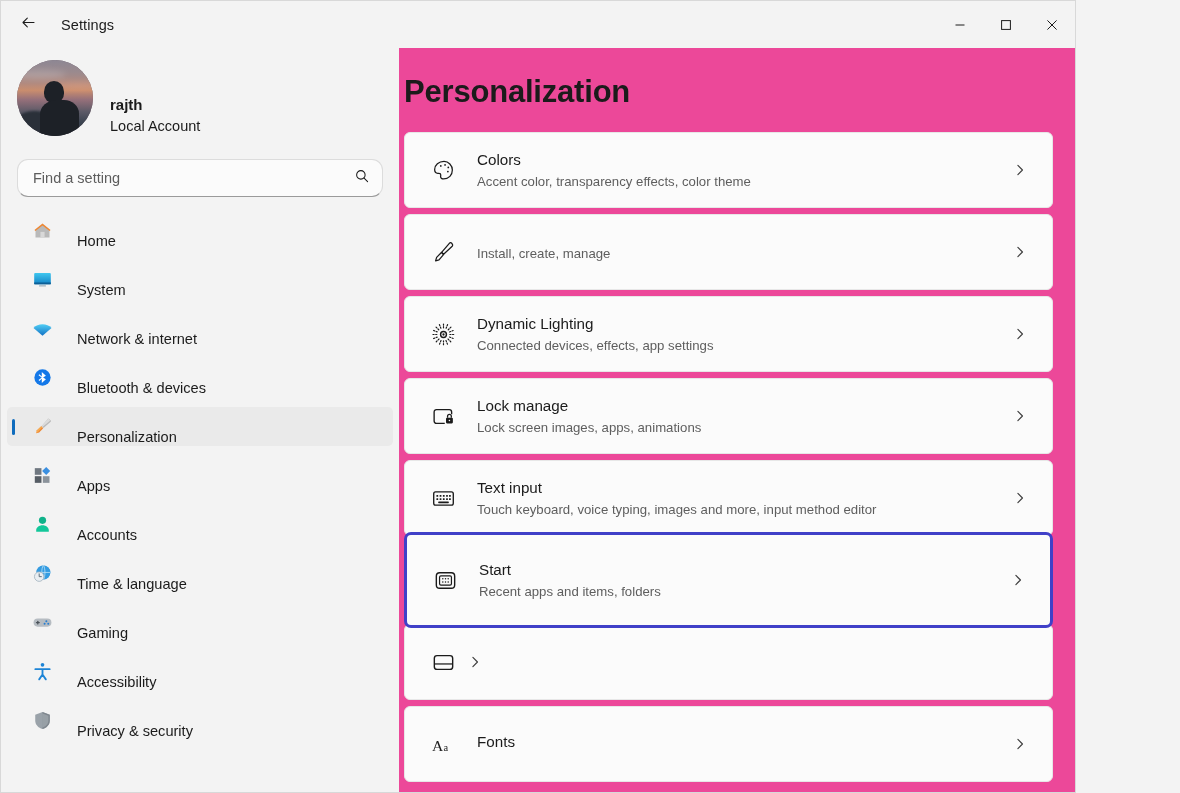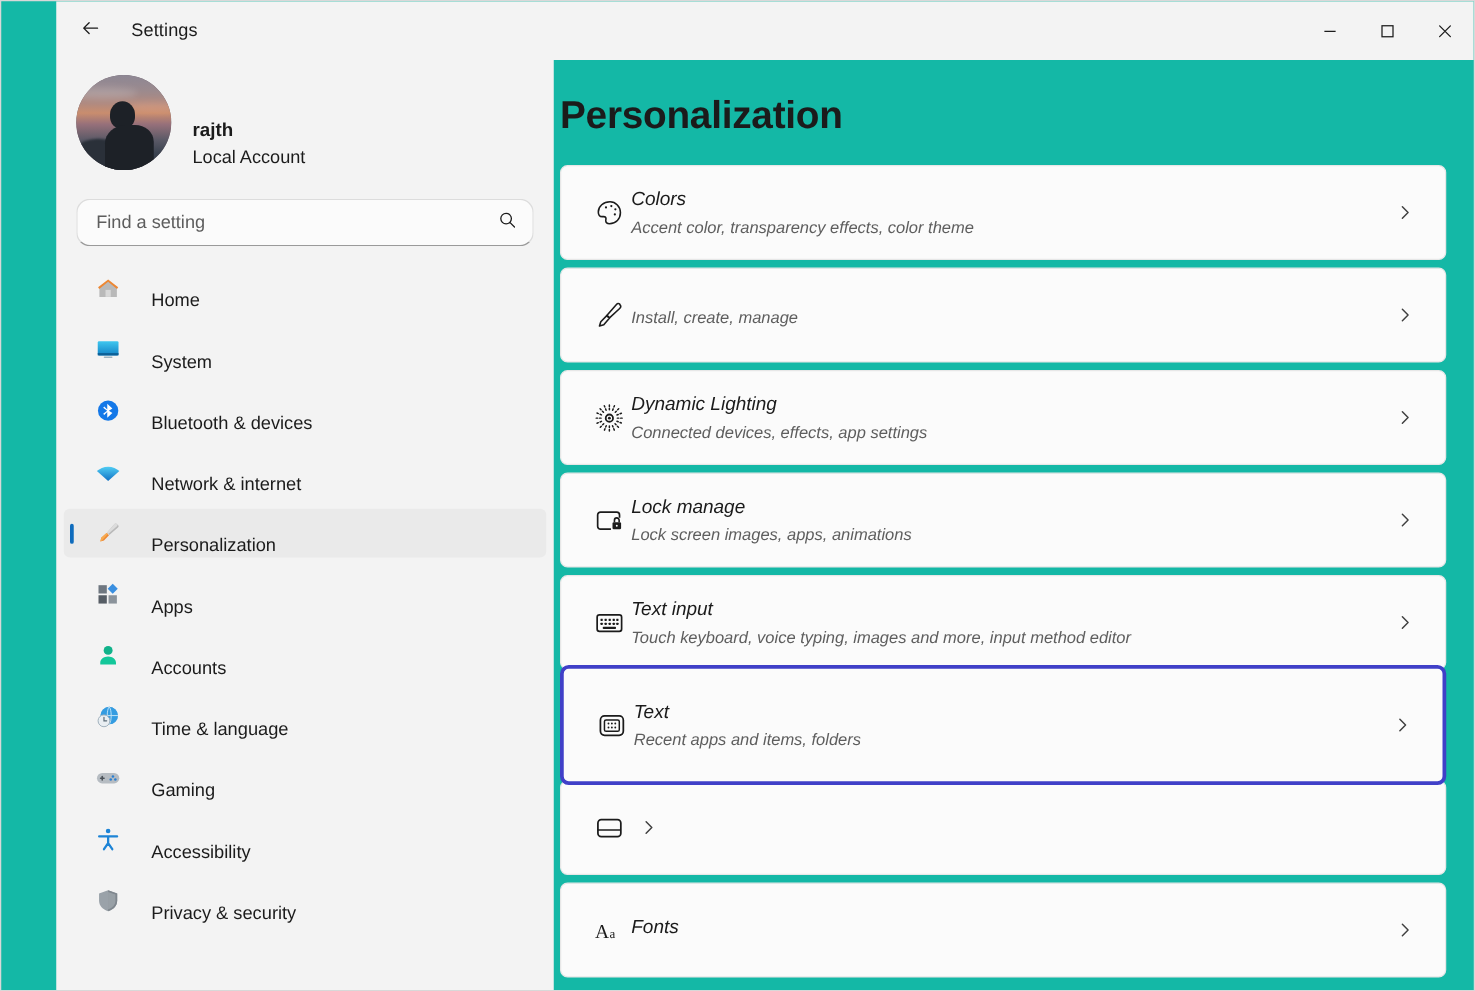--- a/index.html
+++ b/index.html
@@ -9,28 +9,27 @@
     height: 793px;
     overflow: hidden;
     background: #f3f3f3;
     font-family: "Liberation Sans", sans-serif;
     color: #1b1b1b;
     -webkit-font-smoothing: antialiased;
   }
 
   #app {
     position: relative;
-    width: 1180px;
+    width: 1076px;
     height: 793px;
-    background: #14b8a6;
+    background: #ec4899;
     border: 1px solid #d8d8d8;
     display: flex;
     flex-direction: column;
     overflow: hidden;
-    padding-left: 44px;
   }
 
   
   .titlebar {
     height: 47px;
     flex: 0 0 47px;
     display: flex;
     align-items: center;
     background: #f3f3f3;
     position: relative;
@@ -241,24 +240,24 @@
   .card-icon {
     width: 36px;
     flex: 0 0 36px;
     margin-left: 20px;
     display: flex;
     align-items: center;
     justify-content: center;
     color: #1b1b1b;
   }
   .card-text {
+    margin-left: 16px;
     flex: 1 1 auto;
     min-width: 0;
     line-height: 1.3;
-    font-style: italic;
   }
   .card-title {
     font-size: 15.2px;
     color: #1b1b1b;
   }
   .card-sub {
     font-size: 13.2px;
     color: #5e5e5e;
     margin-top: 4px;
   }
@@ -363,41 +362,41 @@
               <rect x="8" y="18.6" width="8" height="1.3" rx=".6" fill="#9fb3bf"></rect>
             </svg>
           </span>
           <span class="navlabel">System</span>
         </div>
 
         <div class="navitem">
 
           <span class="navicon">
             <svg width="21" height="21" viewBox="0 0 24 24">
-              <circle cx="12" cy="12" r="9.3" fill="#1478e8"></circle>
-              <path d="M11.2 5.6v5.3L8.4 8.3l-.9 1 3.6 2.8-3.6 2.8.9 1 2.8-2.6v5.1l4.7-4.3-3.2-2 3.2-2z" fill="#fff"></path>
-            </svg>
-          </span>
-          <span class="navlabel">Bluetooth &amp; devices</span>
-        </div>
-
-        <div class="navitem">
-
-          <span class="navicon">
-            <svg width="21" height="21" viewBox="0 0 24 24">
               <defs>
                   <linearGradient id="gwifi" x1="0" y1="0" x2="0" y2="1">
                 <stop offset="0" stop-color="#50cdf4"></stop>
                     <stop offset="1" stop-color="#1171c4"></stop>
               </linearGradient>
                 </defs>
               <path d="M12 7.2c4.1 0 7.8 1.6 10.3 4.1L12 20.3 1.7 11.3C4.2 8.8 7.9 7.2 12 7.2z" fill="url(#gwifi)"></path>
             </svg>
           </span>
           <span class="navlabel">Network &amp; internet</span>
+        </div>
+
+        <div class="navitem">
+
+          <span class="navicon">
+            <svg width="21" height="21" viewBox="0 0 24 24">
+              <circle cx="12" cy="12" r="9.3" fill="#1478e8"></circle>
+              <path d="M11.2 5.6v5.3L8.4 8.3l-.9 1 3.6 2.8-3.6 2.8.9 1 2.8-2.6v5.1l4.7-4.3-3.2-2 3.2-2z" fill="#fff"></path>
+            </svg>
+          </span>
+          <span class="navlabel">Bluetooth &amp; devices</span>
         </div>
 
         <div class="navitem selected">
           <span class="pill"></span>
           <span class="navicon">
             <svg width="21" height="21" viewBox="0 0 24 24">
               <path d="M19.8 3.6c-.6-.6-1.5-.5-2 .1l-6.9 7.9 2.2 2.2 7.9-6.9c.7-.6.8-1.5.2-2.1z" fill="#b9b9b9"></path>
               <path d="M19.8 3.6c-.6-.6-1.5-.5-2 .1l-6.9 7.9 1.1 1.1 8.6-7.4z" fill="#dcdcdc"></path>
               <path d="m10.6 11.8 2.2 2.2-4.6 4.8-3.3.9.8-3.4z" fill="#ed8733"></path>
               <path d="m10.6 11.8 1.1 1.1-5.4 6.0-1.4.8.8-3.4z" fill="#f7ab51"></path>
@@ -612,21 +611,21 @@
                 <circle cx="9.4" cy="10.4" r=".72"></circle>
                 <circle cx="12.0" cy="10.4" r=".72"></circle>
                 <circle cx="14.6" cy="10.4" r=".72"></circle>
                 <circle cx="9.4" cy="13.4" r=".72"></circle>
                 <circle cx="12.0" cy="13.4" r=".72"></circle>
                 <circle cx="14.6" cy="13.4" r=".72"></circle>
               </g>
             </svg>
           </div>
           <div class="card-text">
-            <div class="card-title">Text</div>
+            <div class="card-title">Start</div>
             <div class="card-sub">Recent apps and items, folders</div>
           </div>
           <div class="card-chevron">
             <svg width="14" height="14" viewBox="0 0 16 16" fill="none" stroke="#3f3f3f" stroke-width="1.35" stroke-linecap="round" stroke-linejoin="round">
               <path d="m5.6 2.8 5.2 5.2-5.2 5.2"></path>
             </svg>
           </div>
         </div>
 
         <div class="card">

